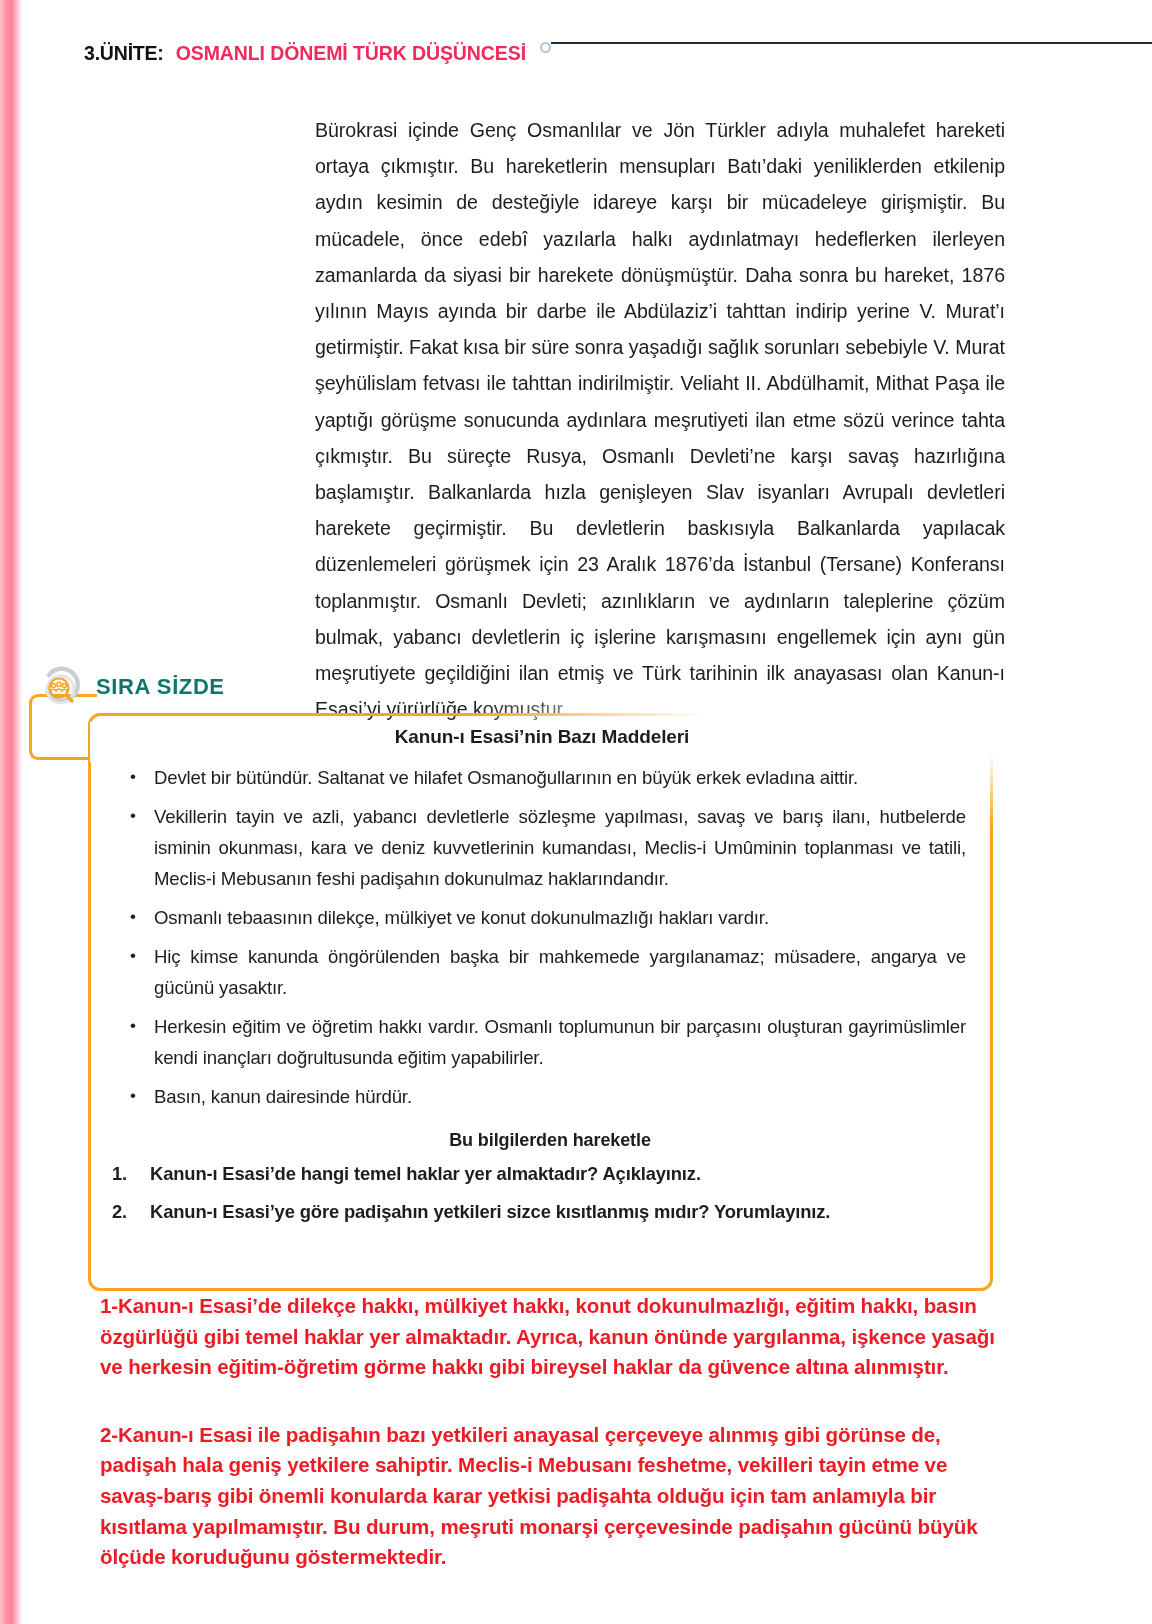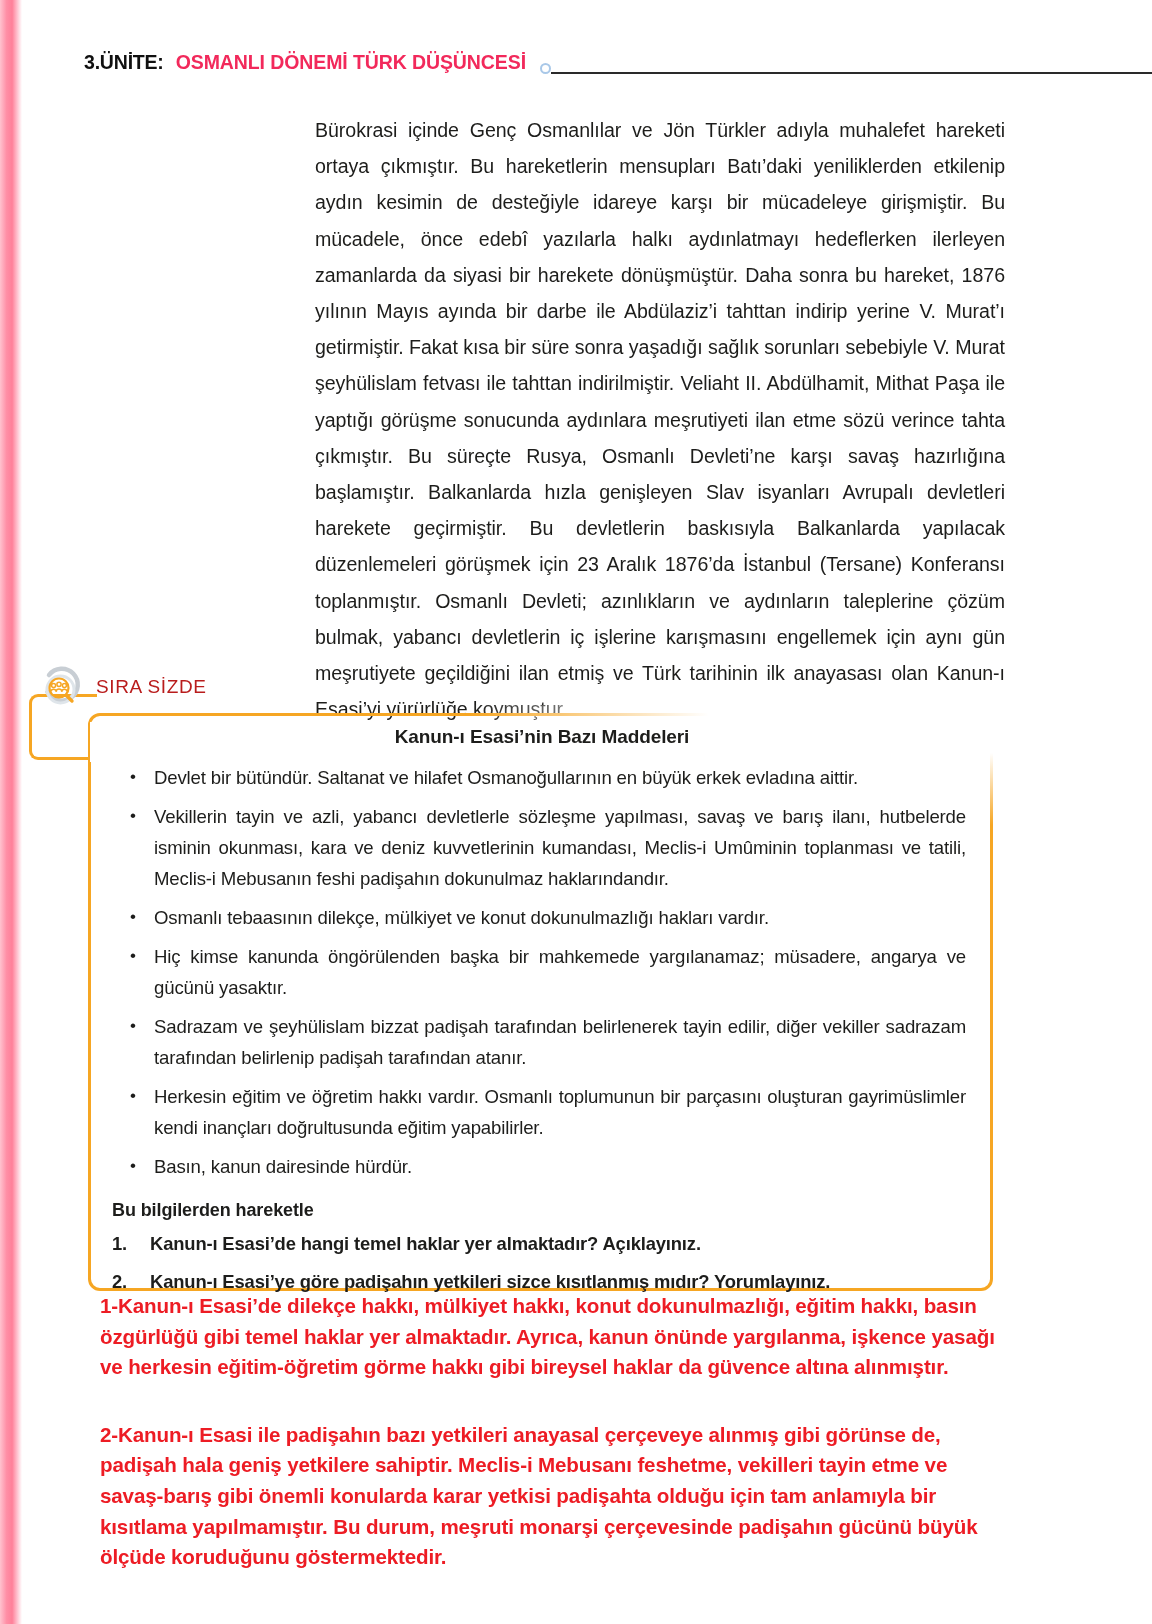--- a/index.html
+++ b/index.html
@@ -26,21 +26,21 @@
         #ffffff 100%);
   }
 
   
   .header {
     position: absolute;
     left: 84px; top: 42px;
     right: 0;
     height: 32px;
     display: flex;
-    align-items: flex-end;
+    align-items: flex-start;
   }
   .unit-label {
     font-size: 19.5px;
     font-weight: bold;
     color: #101010;
     letter-spacing: -0.2px;
     white-space: nowrap;
   }
   .unit-title {
     font-size: 19.5px;
@@ -88,23 +88,23 @@
     display: flex;
     align-items: center;
     z-index: 5;
   }
   .sira-icon {
     width: 50px; height: 50px;
     flex: 0 0 auto;
     position: relative;
   }
   .sira-label {
-    font-size: 19px;
-    font-weight: normal;
-    color: #b91c1c;
+    font-size: 22px;
+    font-weight: bold;
+    color: #0f766e;
     letter-spacing: 0.6px;
     margin-left: 8px;
     white-space: nowrap;
   }
 
   
   .tab-bracket {
     position: absolute;
     left: 29px; top: 694px;
     width: 68px; height: 66px;
@@ -182,22 +182,23 @@
     content: "\2022";
     position: absolute;
     left: 12px; top: -1px;
     font-size: 17px;
     color: #1d1d1b;
   }
   .bu-bilgilerden {
     font-size: 18px;
     font-weight: bold;
     color: #1d1d1b;
-    margin: 18px 0 9px 2px;
+    margin: 18px 0 9px 16px;
     letter-spacing: -0.1px;
+    text-align: center;
   }
   ol.question-list {
     list-style: none;
     margin: 0;
     padding: 0;
   }
   ol.question-list li {
     position: relative;
     padding-left: 40px;
     margin-bottom: 11px;
@@ -277,21 +278,20 @@
 <div class="box-fade-right"></div>
 
 <div class="sira-content">
   <div class="kanun-title">Kanun-ı Esasi’nin Bazı Maddeleri</div>
 
   <ul class="kanun-list">
     <li>Devlet bir bütündür. Saltanat ve hilafet Osmanoğullarının en büyük erkek evladına aittir.</li>
     <li>Vekillerin tayin ve azli, yabancı devletlerle sözleşme yapılması, savaş ve barış ilanı, hutbelerde isminin okunması, kara ve deniz kuvvetlerinin kumandası, Meclis-i Umûminin toplanması ve tatili, Meclis-i Mebusanın feshi padişahın dokunulmaz haklarındandır.</li>
     <li>Osmanlı tebaasının dilekçe, mülkiyet ve konut dokunulmazlığı hakları vardır.</li>
     <li>Hiç kimse kanunda öngörülenden başka bir mahkemede yargılanamaz; müsadere, angarya ve gücünü yasaktır.</li>
-    <li>Sadrazam ve şeyhülislam bizzat padişah tarafından belirlenerek tayin edilir, diğer vekiller sadrazam tarafından belirlenip padişah tarafından atanır.</li>
     <li>Herkesin eğitim ve öğretim hakkı vardır. Osmanlı toplumunun bir parçasını oluşturan gayrimüslimler kendi inançları doğrultusunda eğitim yapabilirler.</li>
     <li>Basın, kanun dairesinde hürdür.</li>
   </ul>
 
   <div class="bu-bilgilerden">Bu bilgilerden hareketle</div>
 
   <ol class="question-list">
     <li>
       <span class="qnum">1.</span>
       <span>Kanun-ı Esasi’de hangi temel haklar yer almaktadır? Açıklayınız.</span>

